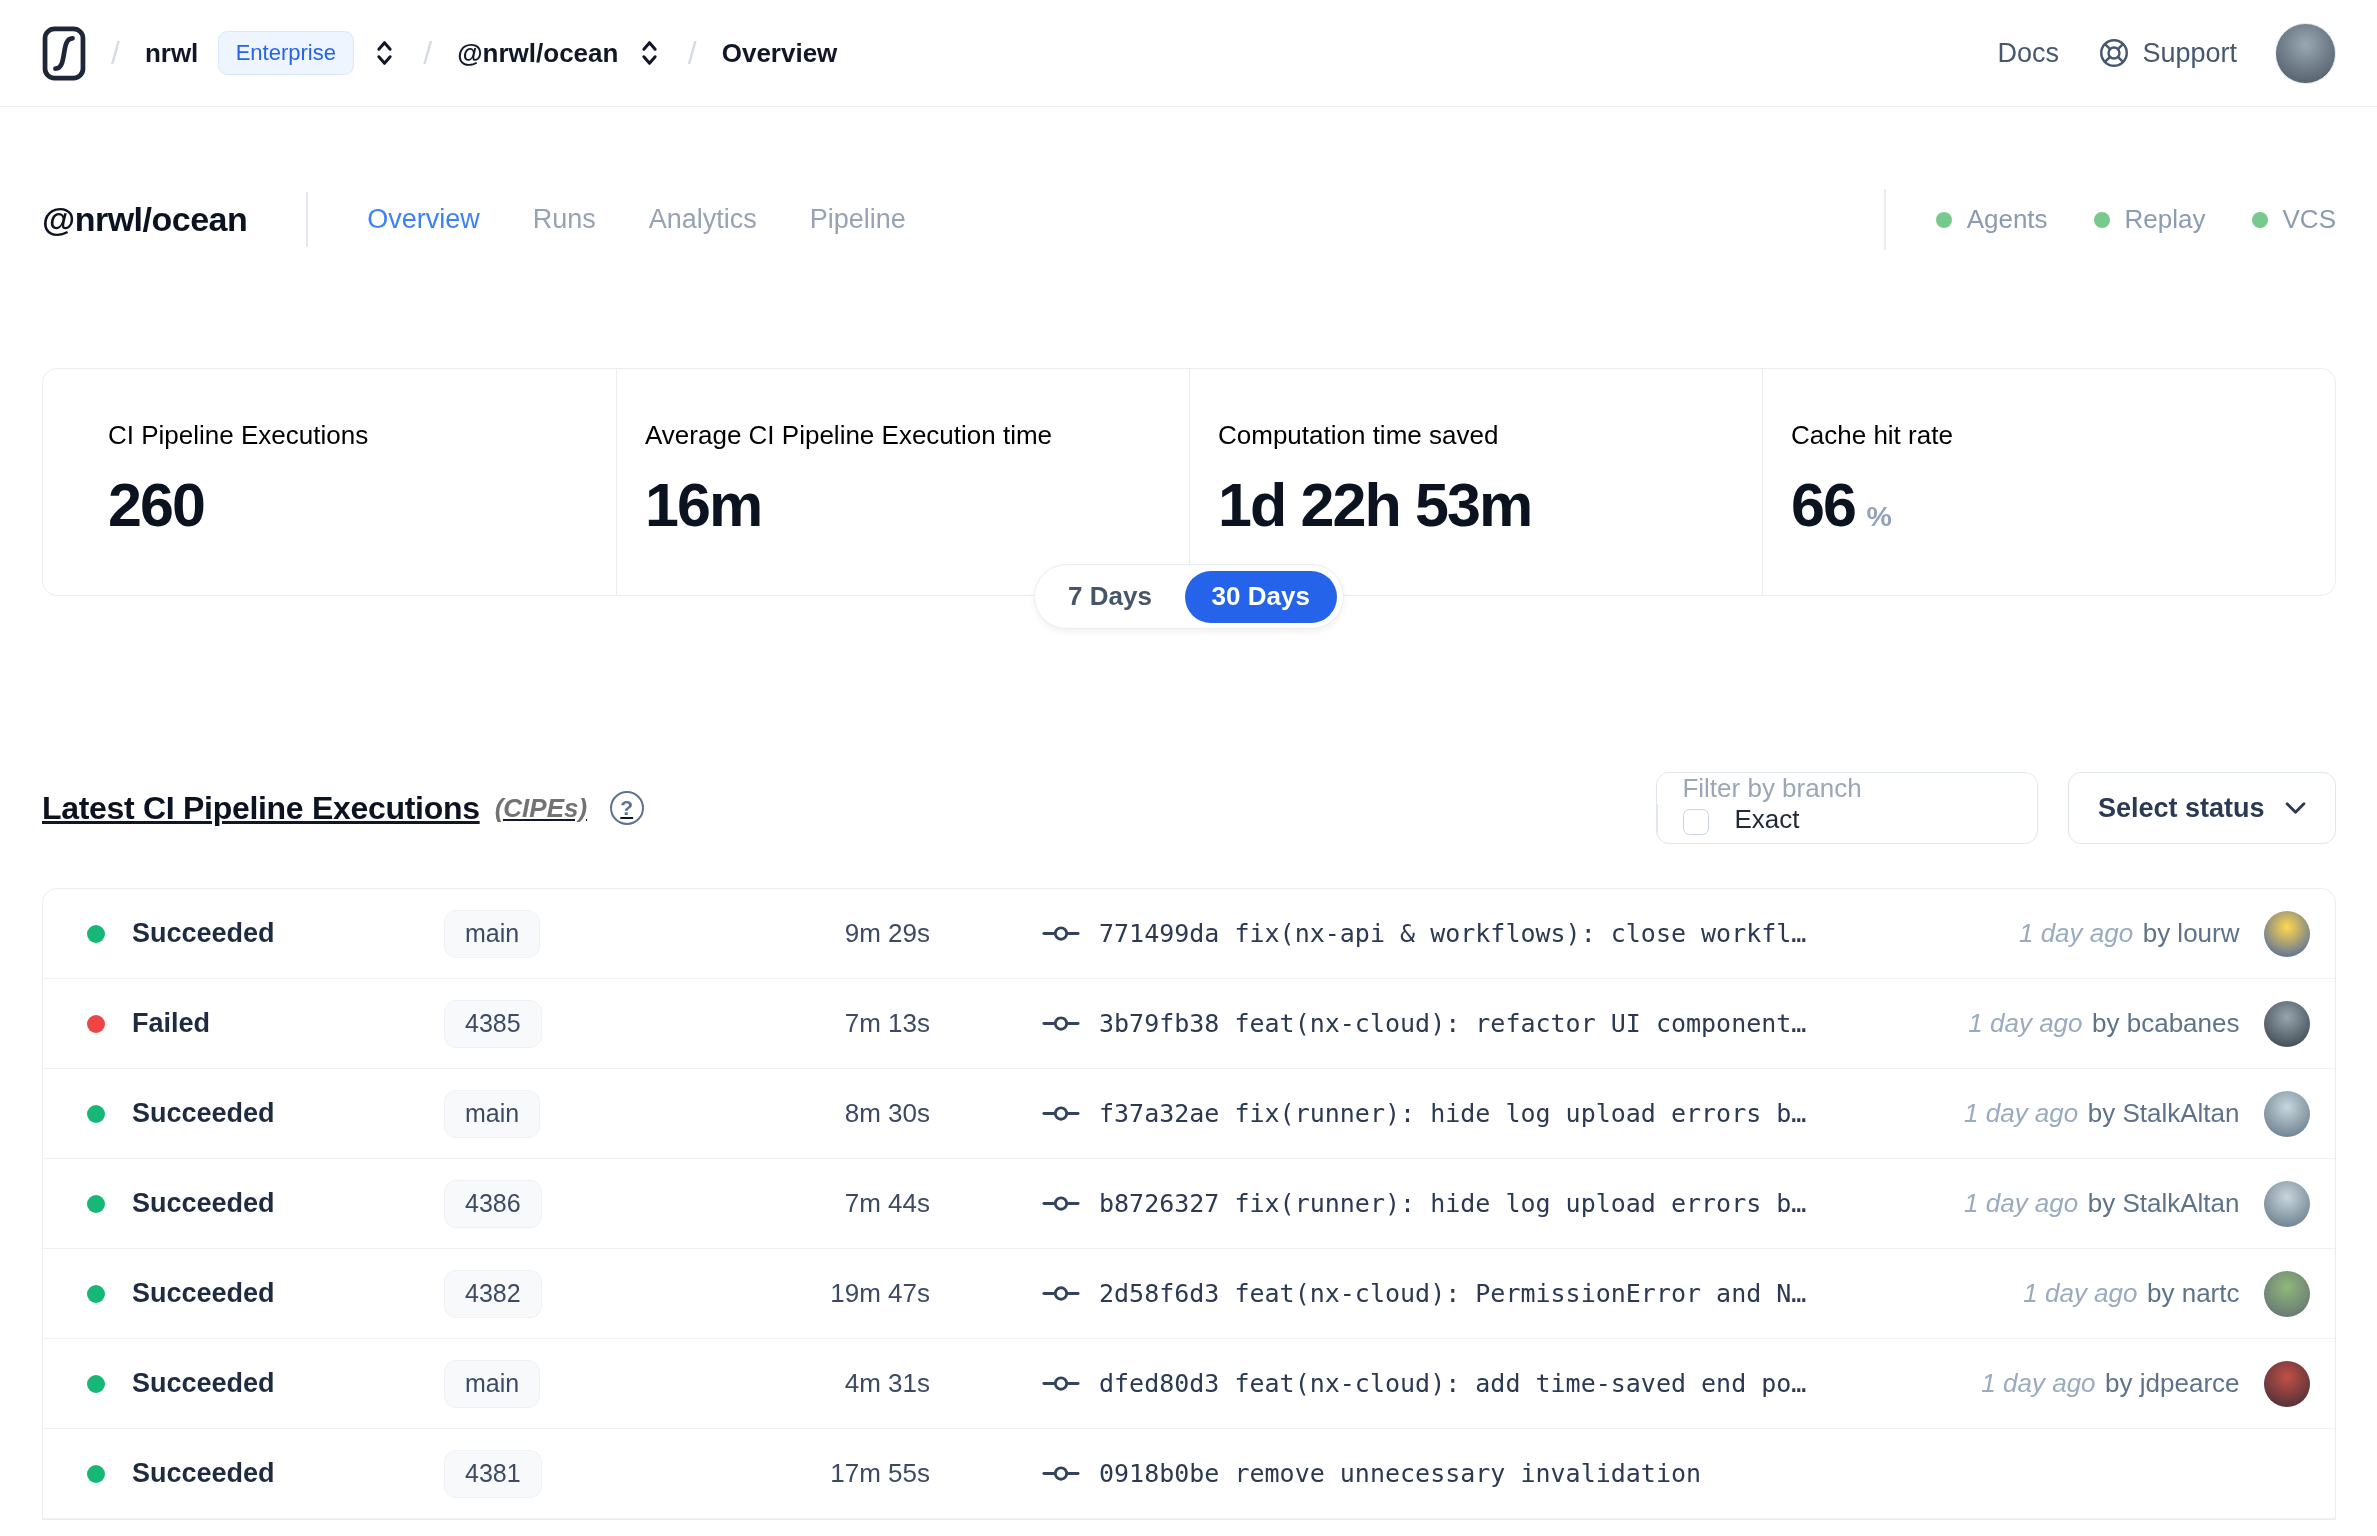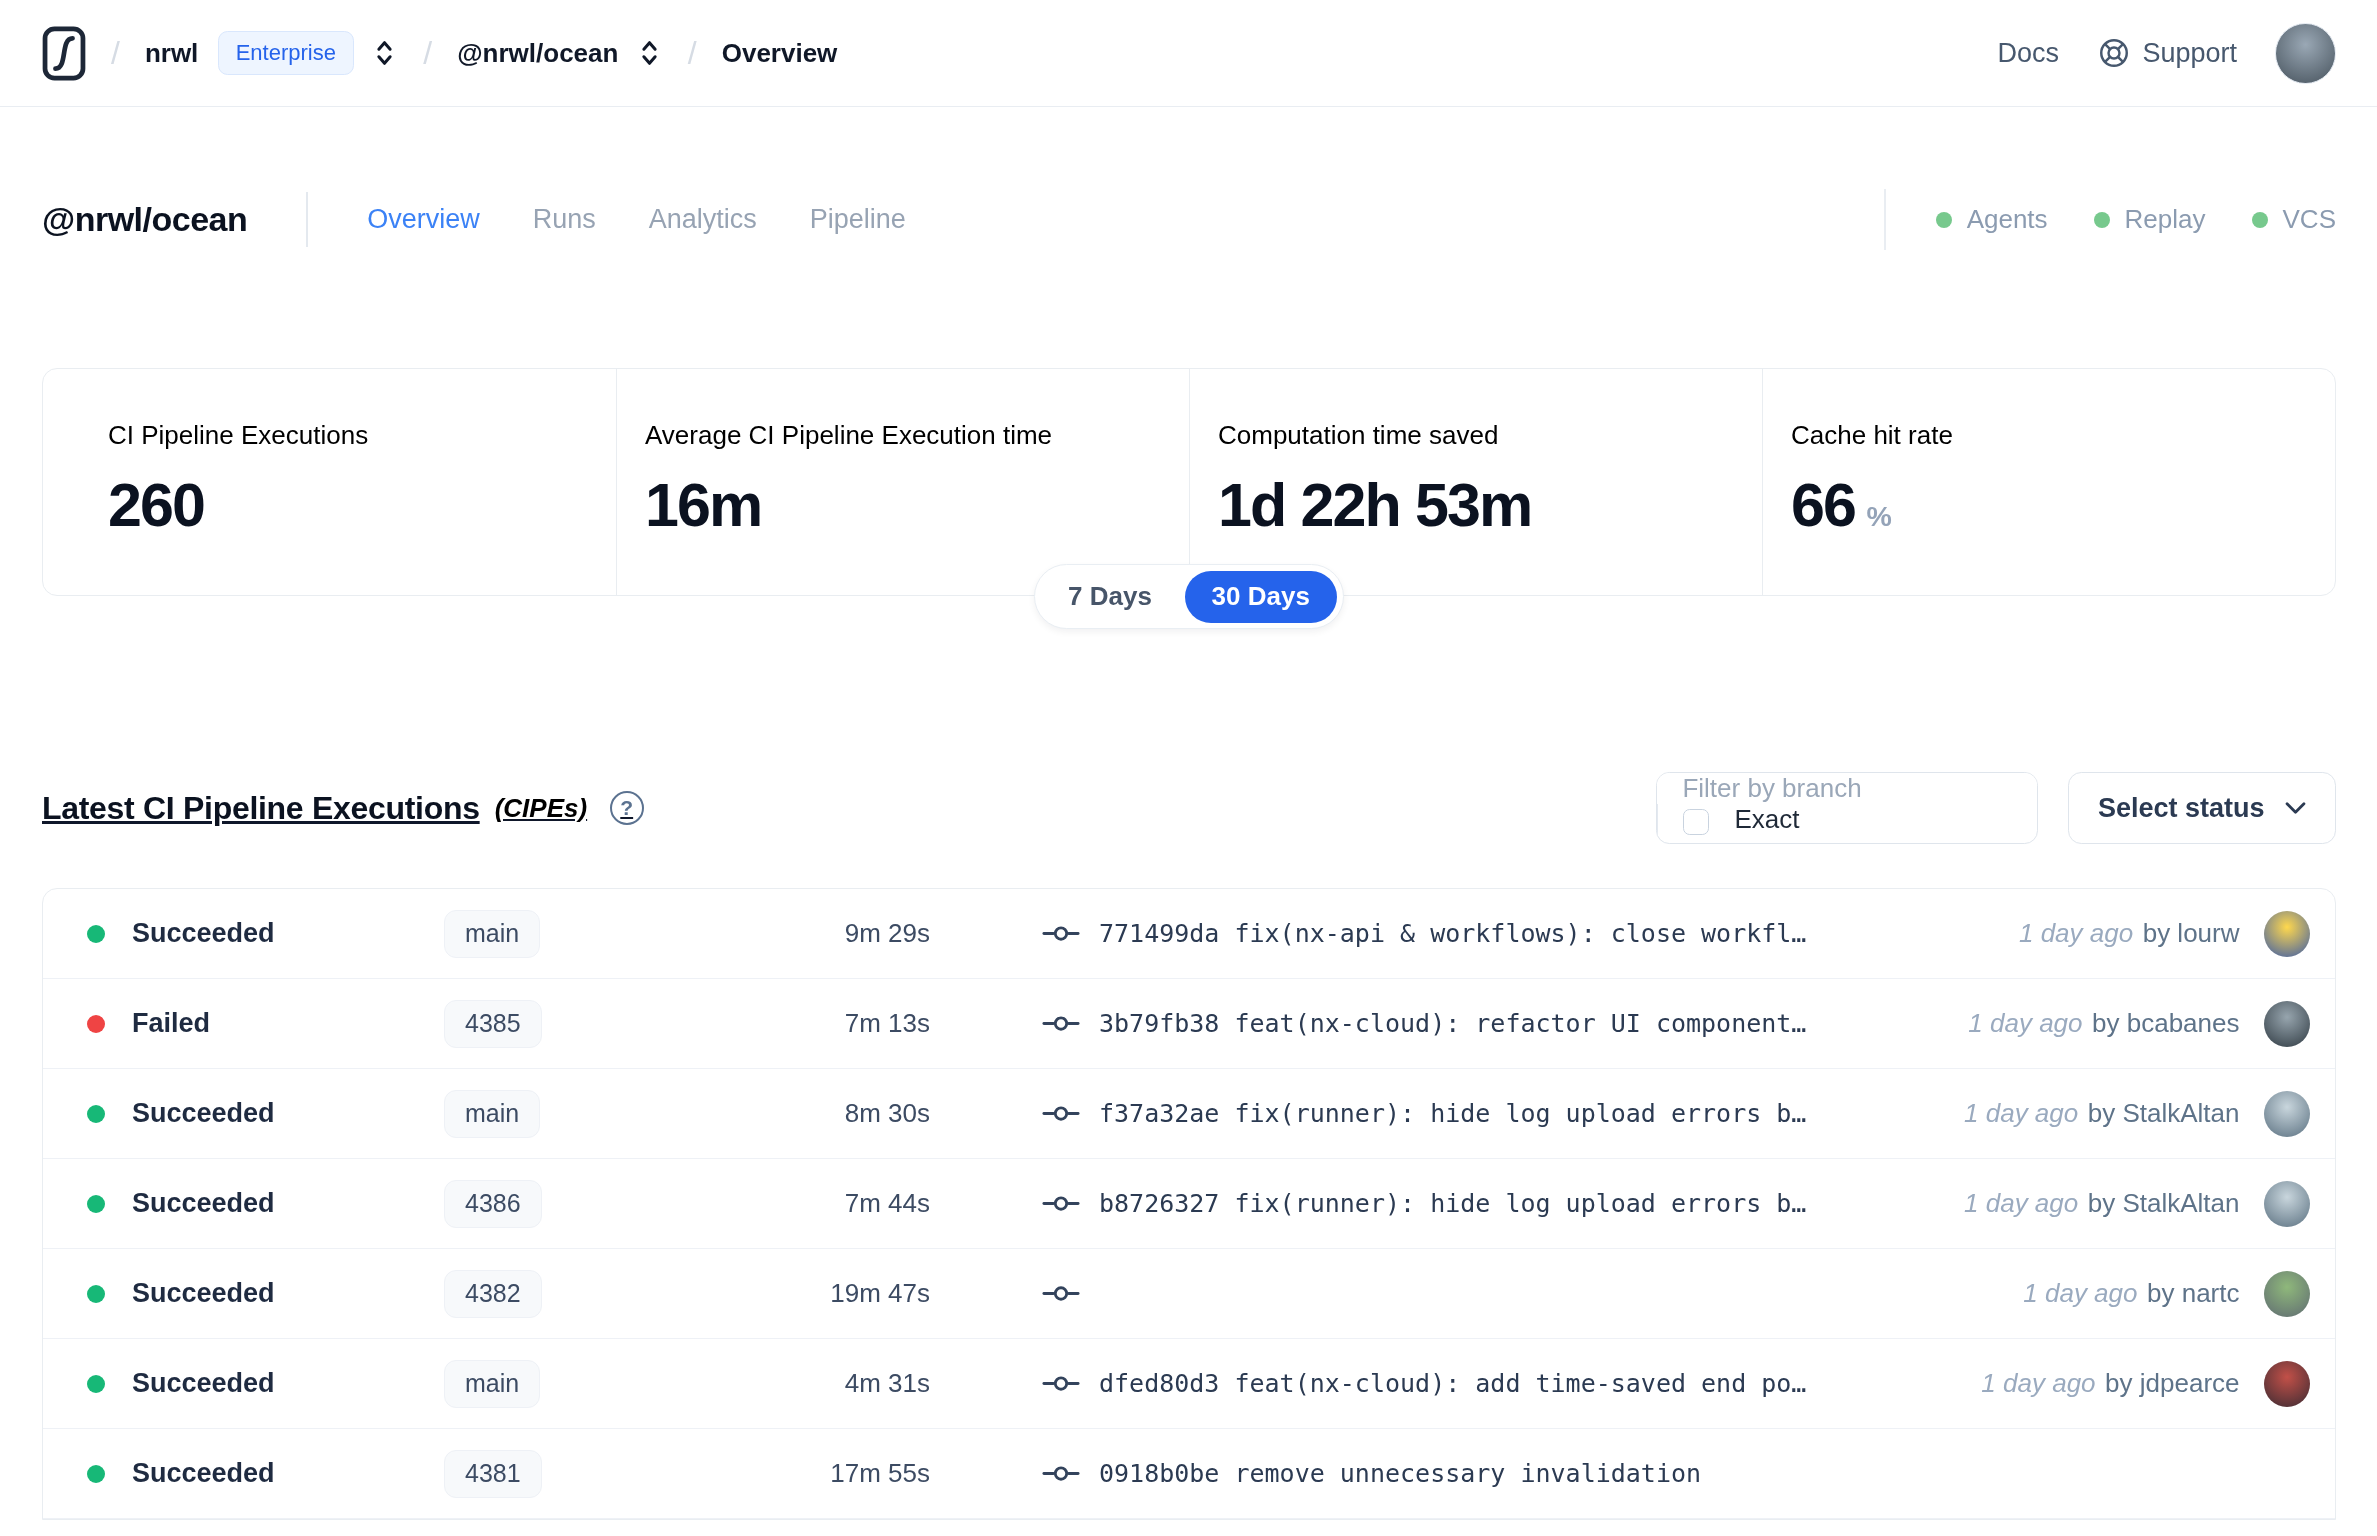--- a/index.html
+++ b/index.html
@@ -50,21 +50,21 @@
     box-shadow:0 2.9px 7.6px rgba(15,23,42,.06); }
   .toggle-opt { font-size:26px; font-weight:600; color:#475569; padding:10.5px 27px;
     border-radius:950px; cursor:pointer; }
   .toggle-opt.selected { background:#2563eb; color:#fff; font-weight:700; }
 
   
   .cipes-head { display:flex; align-items:center; justify-content:space-between;
     padding:0 42px; margin-top:143px; }
   .cipes-title-group { display:flex; align-items:center; gap:15px;text-decoration:underline; }
   .cipes-title { font-size:32px; font-weight:700; color:#0b1220; letter-spacing:-0.3px; }
-  .cipes-suffix { font-size:26px; font-style:italic; font-weight:600; color:#000000; }
+  .cipes-suffix { font-size:26px; font-style:italic; font-weight:600; color:#737373; }
   .help { width:34px; height:34px; border-radius:50%; border:2.4px solid #5b7290;
     color:#5b7290; font-size:21px; font-weight:700; display:inline-flex; align-items:center;
     justify-content:center; align-self:center; margin-left:7.6px; cursor:pointer; }
   .controls { display:flex; align-items:center; gap:30px; }
   .filter-group { display:flex; align-items:stretch; height:72px; border:1.9px solid #dfe5ec;
     border-radius:13.3px; background:#fff; overflow:hidden;flex-direction:column; }
   .filter-input { border:none; outline:none; width:380px; padding:0 25px; font-size:26px;
     color:#1f2937; font-family:inherit; }
   .filter-input::placeholder { color:#9aa7b8; }
   .exact-seg { display:flex; align-items:flex-end; gap:25px; padding:0 25px;
@@ -346,20 +346,21 @@
     </div>
     <div class="col-duration">19m 47s</div>
     <div class="col-commit">
       <span style="display:inline-flex;flex:none;">
         <svg width="38" height="25" viewBox="0 0 40 26" fill="none" stroke="#33435c" stroke-width="3" stroke-linecap="round">
           <line x1="2" y1="13" x2="12" y2="13"></line>
             <circle cx="20" cy="13" r="6"></circle>
             <line x1="28" y1="13" x2="38" y2="13"></line>
         </svg>
       </span>
+      <span class="commit-text">2d58f6d3 feat(nx-cloud): PermissionError and N…</span>
     </div>
     <div class="col-meta">
       <span class="ago">1 day ago</span>
       <span class="author">by nartc</span>
       <span class="row-avatar" style="background: radial-gradient(circle at 50% 35%, rgb(143, 184, 123), rgb(95, 107, 114));"></span>
     </div>
   </div>
 
   <div class="row">
     <div class="col-status">

